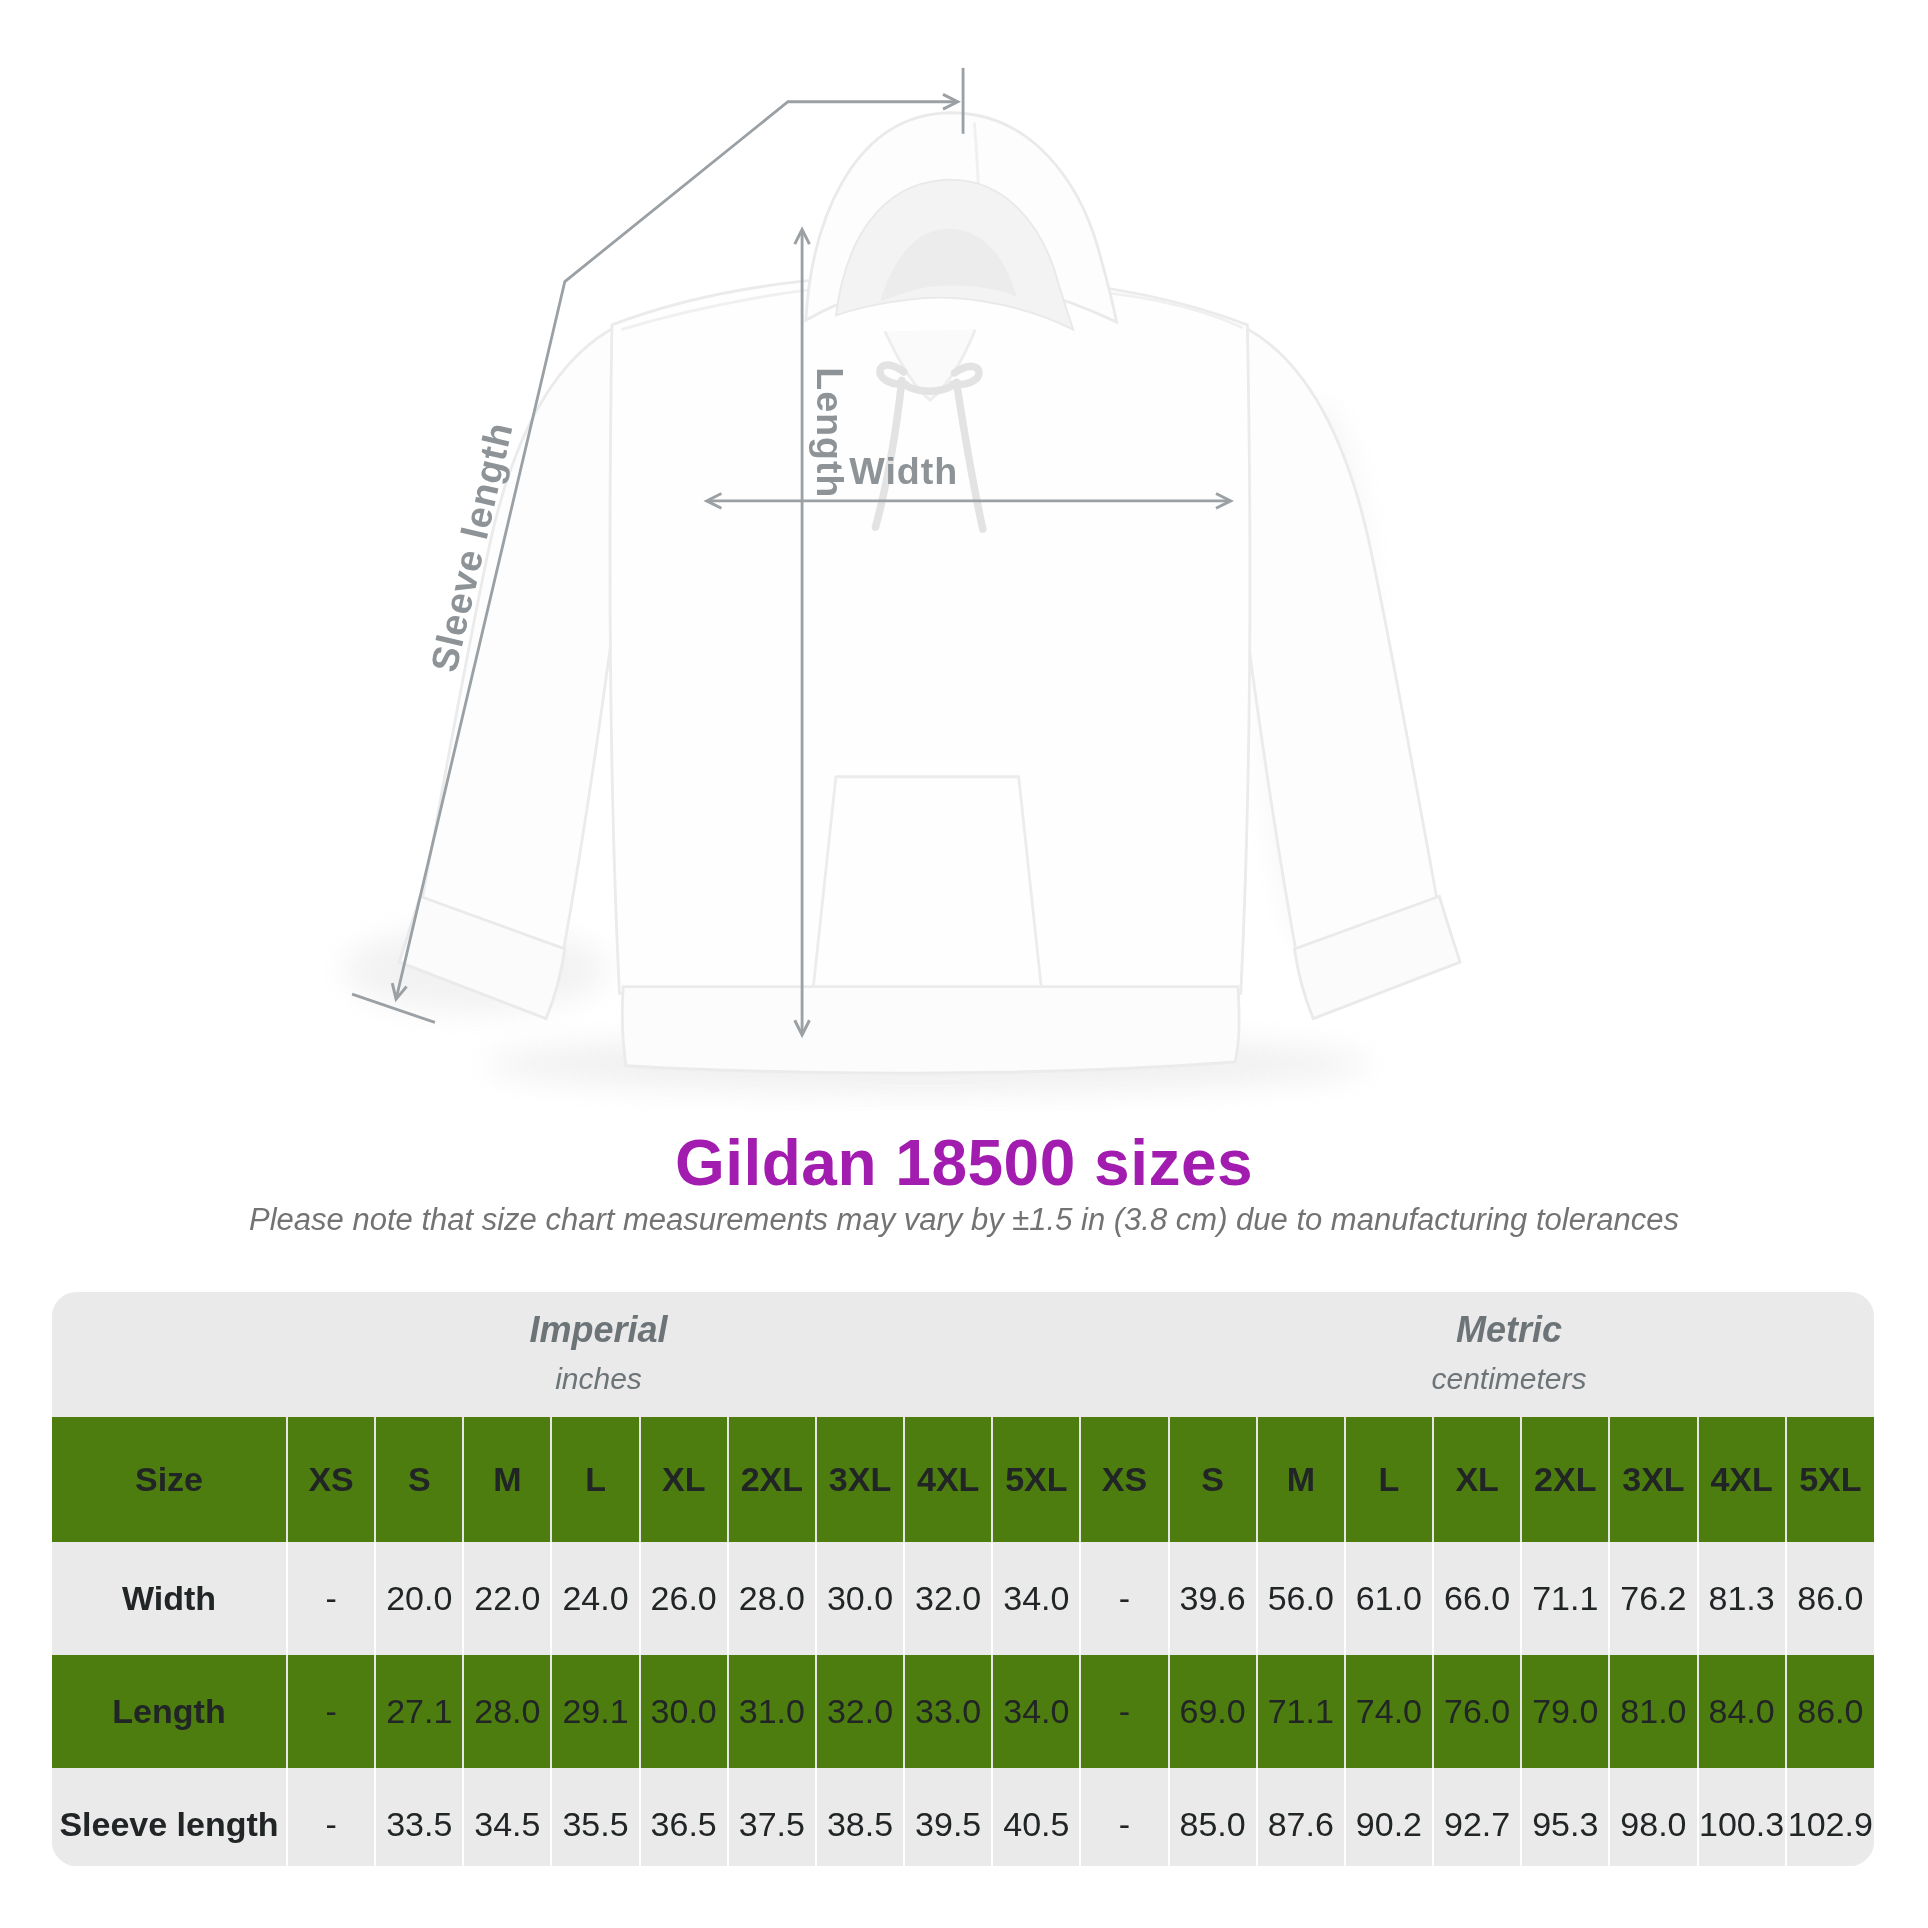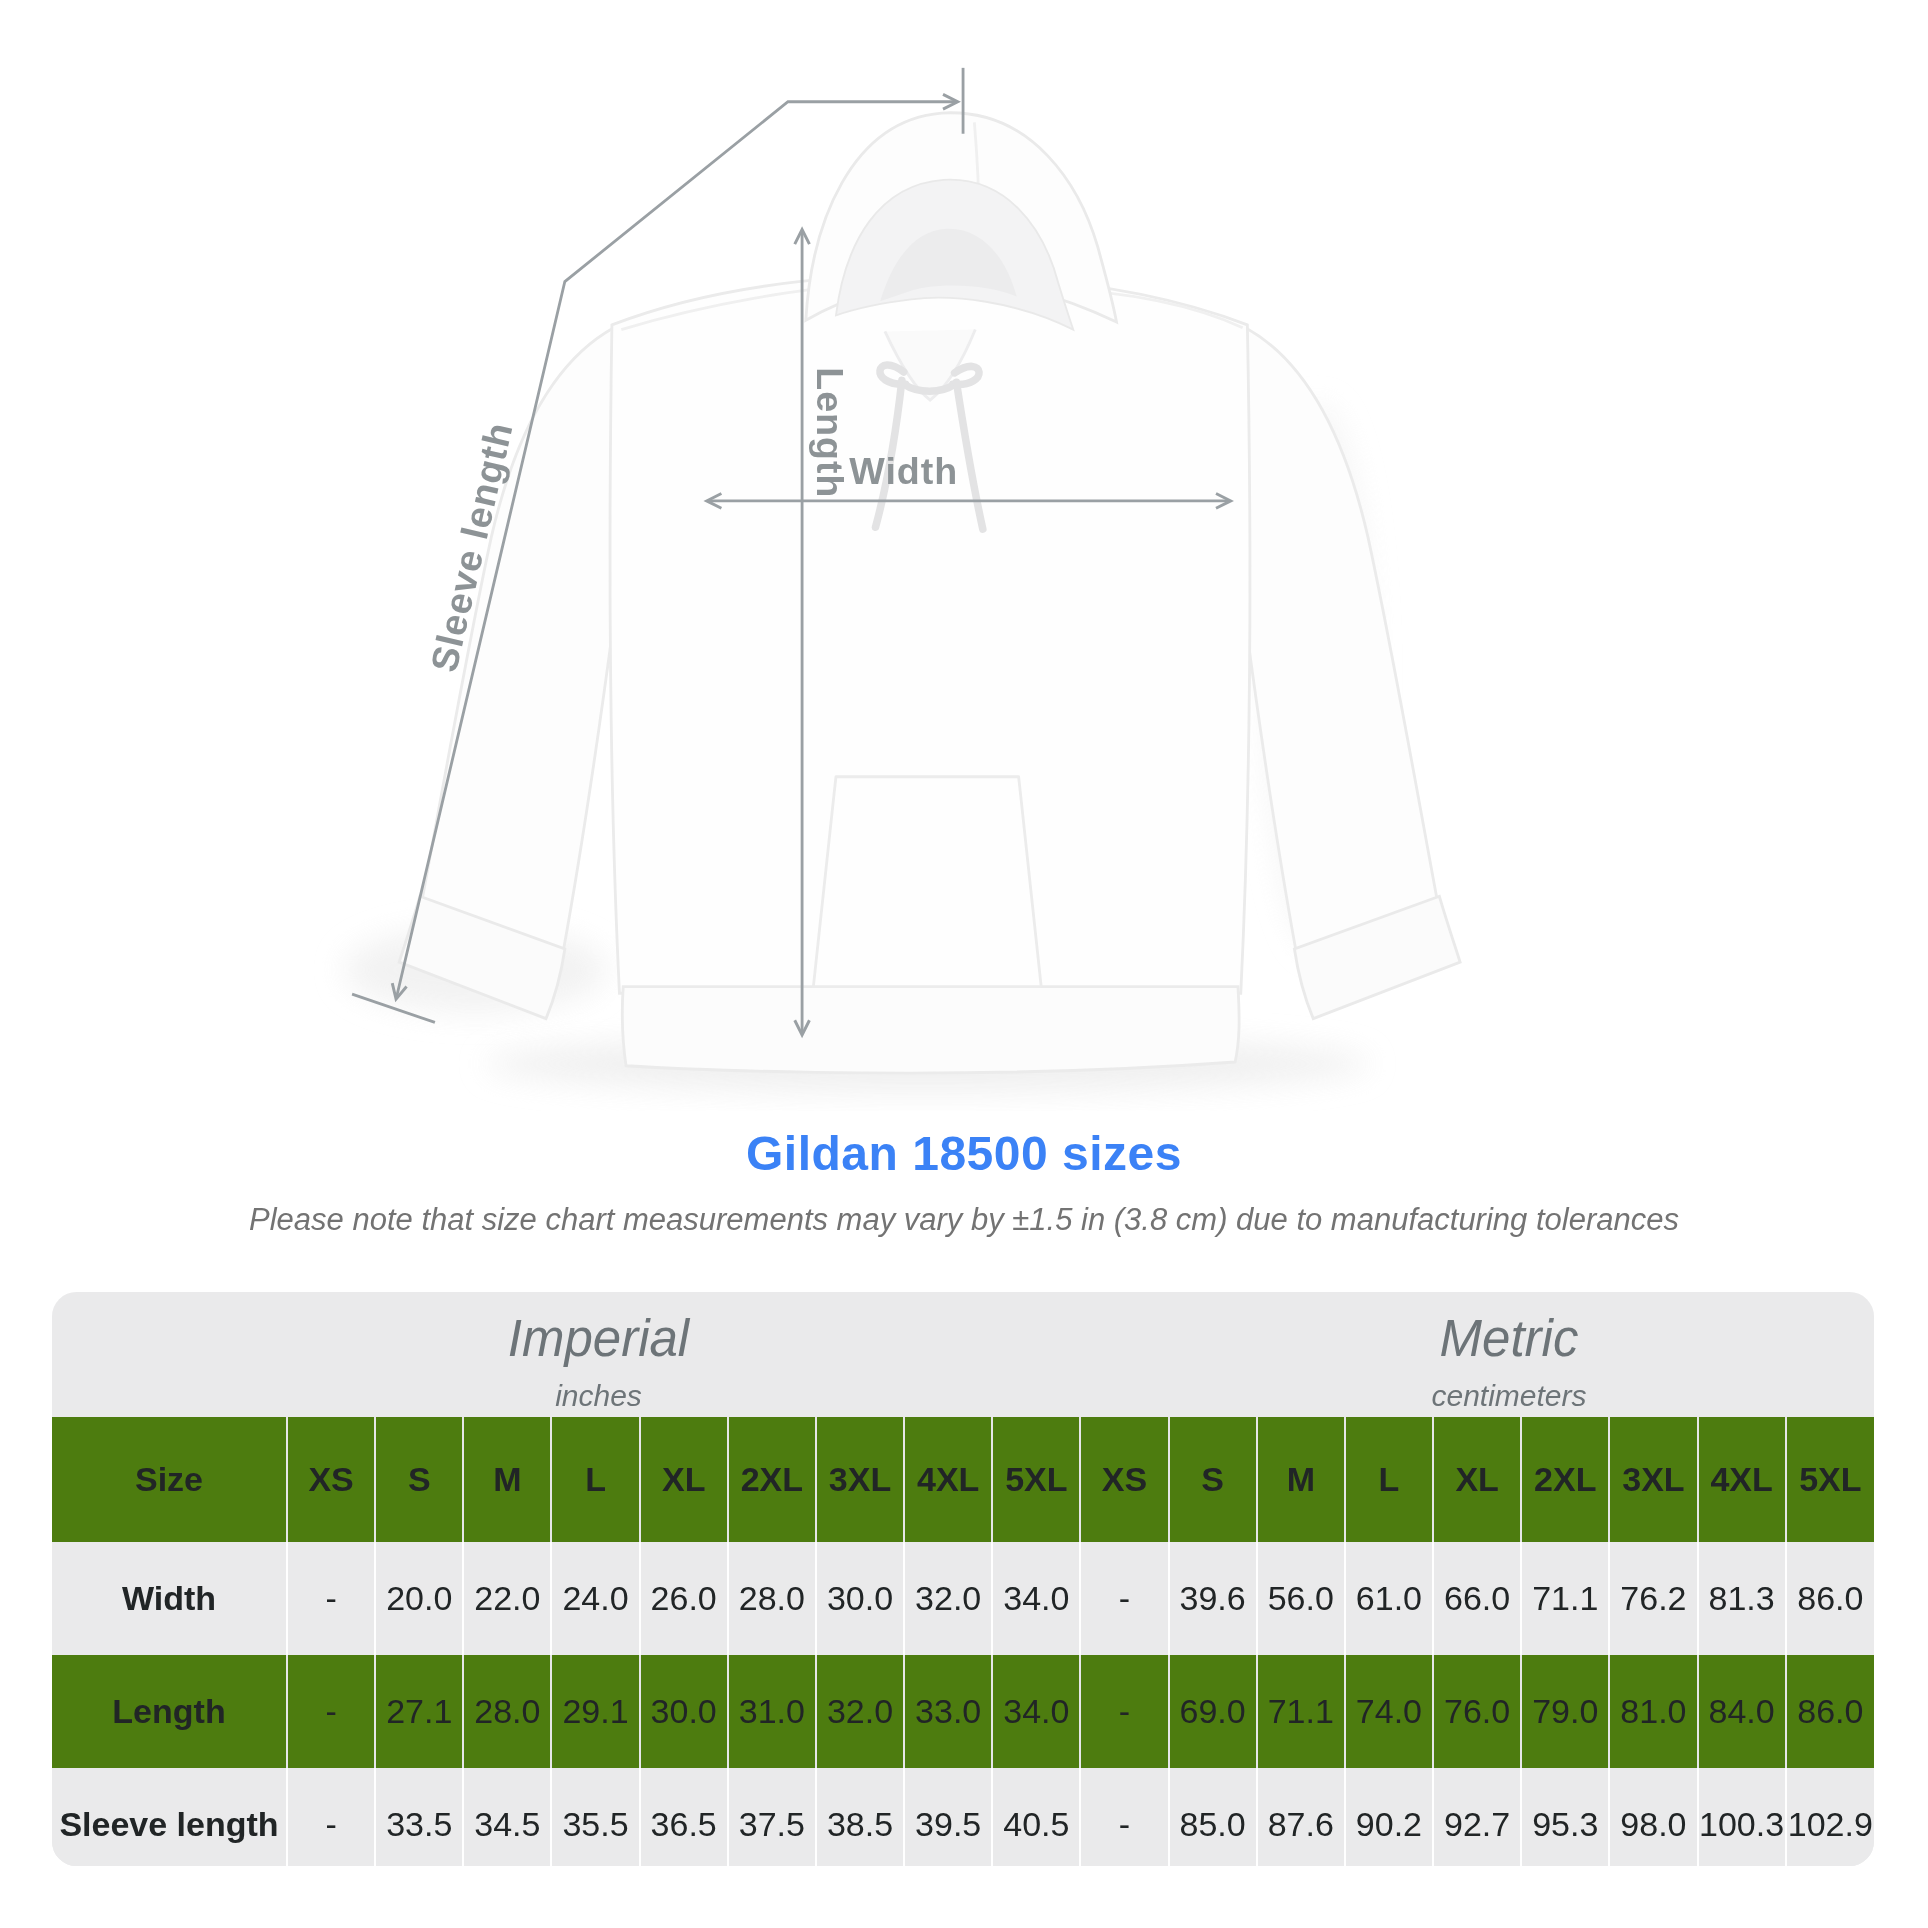--- a/index.html
+++ b/index.html
@@ -5,31 +5,31 @@
   html,body{margin:0;padding:0;background:#ffffff;}
   .page{position:relative;width:1928px;height:1928px;background:#ffffff;overflow:hidden;
         font-family:"Liberation Sans","DejaVu Sans",sans-serif;}
   
   .hoodie-svg{position:absolute;left:0;top:0;}
   .mline{stroke:#9aa0a4;stroke-width:3;fill:none;}
   .mlabel{font-family:"Liberation Sans","DejaVu Sans",sans-serif;font-weight:bold;
           font-size:40px;fill:#8d9396;letter-spacing:1px;}
   
   .title{position:absolute;left:0;top:1126px;width:1928px;text-align:center;
-         font-size:48px;font-weight:bold;color:#3b82f6;letter-spacing:0.5px;}
+         font-size:64px;font-weight:bold;color:#a21caf;letter-spacing:0.5px;}
   .subtitle{position:absolute;left:0;top:1202px;width:1928px;text-align:center;
             font-size:31px;font-style:italic;color:#737373;}
   
   .chart{position:absolute;left:52px;top:1292px;width:1822px;height:574px;
          background:#eaeaeb;border-radius:24.5px;overflow:hidden;}
   .band{position:relative;height:125px;}
   .band-block{position:absolute;top:17px;text-align:center;color:#6d7478;}
   .band-imperial{left:85px;width:923px;}
   .band-metric{left:1060px;width:794px;}
-  .band-name{font-size:51px;font-weight:normal;font-style:italic;text-align:center;}
+  .band-name{font-size:36px;font-weight:bold;font-style:italic;text-align:center;}
   .band-unit{font-size:30px;font-style:italic;margin-top:11px;}
   table.sizes{width:100%;border-collapse:collapse;table-layout:fixed;}
   table.sizes td{text-align:center;vertical-align:middle;height:113px;padding:0;
                  font-size:34px;color:#212526;}
   tr.r-white td{background:#4d7c0f;border-left:2.8px solid #e6e6e8;}
   tr.r-gray  td{background:#eaeaeb;border-left:2.8px solid #ffffff;}
   tr.r-head td{height:125px;}
   table.sizes td:first-child{border-left:none;}
   td.lbl{font-weight:bold;color:#6b7376;font-size:32px;}
   td.hdr{font-weight:bold;color:#666e72;font-size:31px;}

